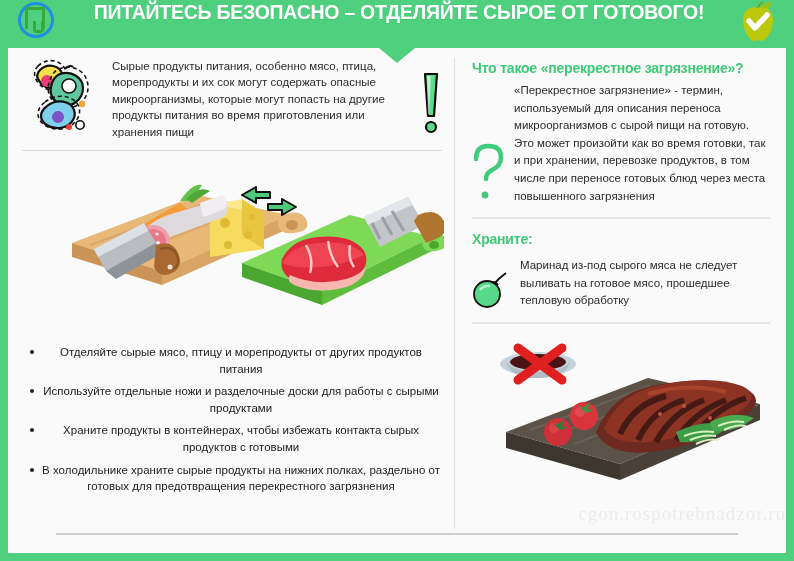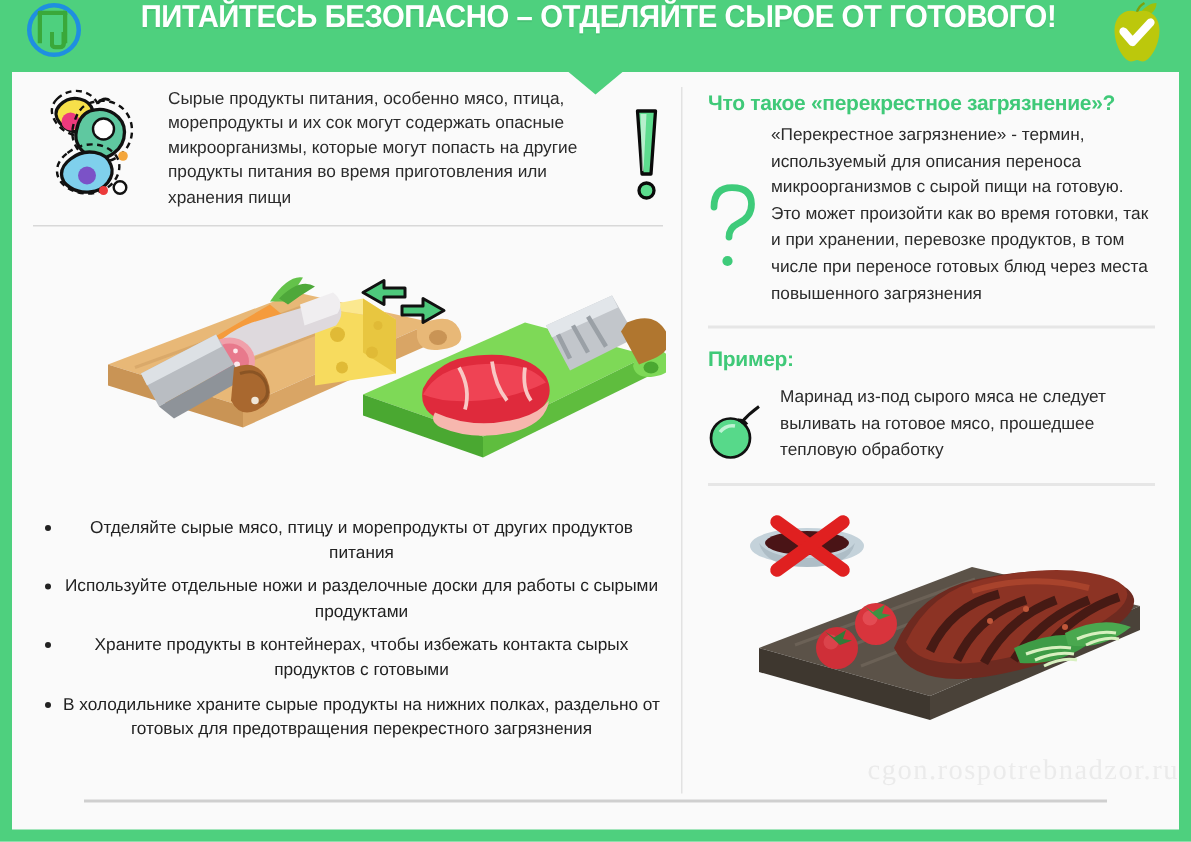--- a/index.html
+++ b/index.html
@@ -111,21 +111,21 @@
   .bullets li:before{
     content:"";position:absolute;left:-12px;top:6px;
     width:4px;height:4px;border-radius:50%;background:#222;
   }
 
   
   .r-head{
     color:#3fc978;font-size:14px;font-weight:bold;
     margin:4px 0 6px 2px;letter-spacing:-0.2px;
   }
-  .r-row{display:flex;align-items:center;gap:10px;}
+  .r-row{display:flex;align-items:flex-end;gap:10px;}
   .q-icon{width:34px;height:62px;flex:0 0 auto;margin-top:18px;}
   .r-text{font-size:11.5px;line-height:17.6px;color:#2b2b2b;flex:1;}
   .r-div{height:2px;background:#e6e6e6;margin:12px 2px;}
   .m-icon{width:40px;height:44px;flex:0 0 auto;margin-top:8px;}
   .r-text2{font-size:11.5px;line-height:17.6px;color:#2b2b2b;flex:1;padding-top:4px;}
 
   .steak-art{position:relative;height:150px;margin-top:6px;}
   .steak-art svg{position:absolute;left:0;top:0;}
 
   .watermark{
@@ -294,21 +294,21 @@
       <div class="r-row">
         <svg class="q-icon" viewBox="0 0 34 62">
           <path d="M6 16 q0-13 12-13 q13 0 13 11 q0 9-9 13 q-6 3-6 9" fill="none" stroke="#3ecb7a" stroke-width="4.5" stroke-linecap="round"></path>
           <circle cx="15" cy="52" r="3.4" fill="#3ecb7a"></circle>
         </svg>
         <div class="r-text">«Перекрестное загрязнение» - термин, используемый для описания переноса микроорганизмов с сырой пищи на готовую. Это может произойти как во время готовки, так и при хранении, перевозке продуктов, в том числе при переносе готовых блюд через места повышенного загрязнения</div>
       </div>
 
       <div class="r-div"></div>
 
-      <div class="r-head">Пример:</div>
+      <div class="r-head">Храните:</div>
 
       <div class="r-row">
         <svg class="m-icon" viewBox="0 0 40 44">
           <circle cx="17" cy="28" r="13" fill="#57d98a" stroke="#111" stroke-width="1.8"></circle>
           <path d="M24 18 q5-6 12-11" stroke="#111" stroke-width="2" fill="none"></path>
           <path d="M22 16 q4 0 6 3" stroke="#111" stroke-width="2" fill="none"></path>
           <path d="M10 24 q4-5 10-4" stroke="#bff3d4" stroke-width="2.4" fill="none"></path>
         </svg>
         <div class="r-text2">Маринад из-под сырого мяса не следует выливать на готовое мясо, прошедшее тепловую обработку</div>
       </div>

